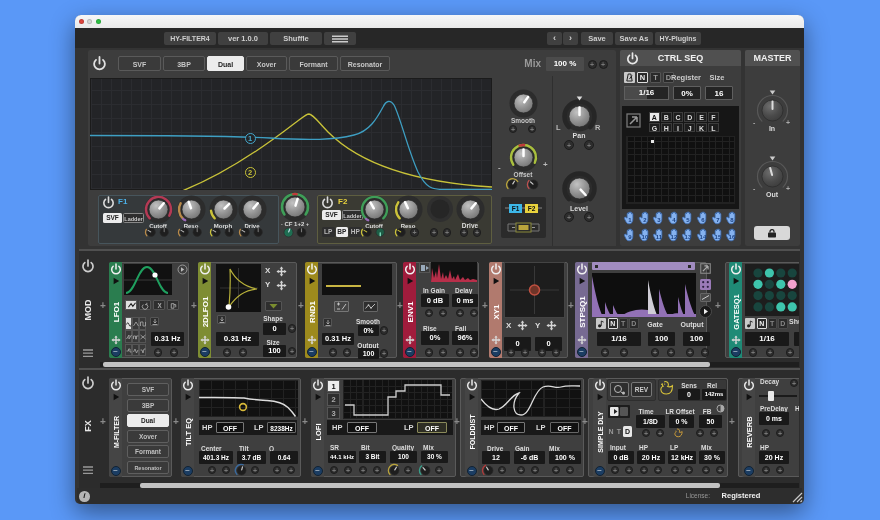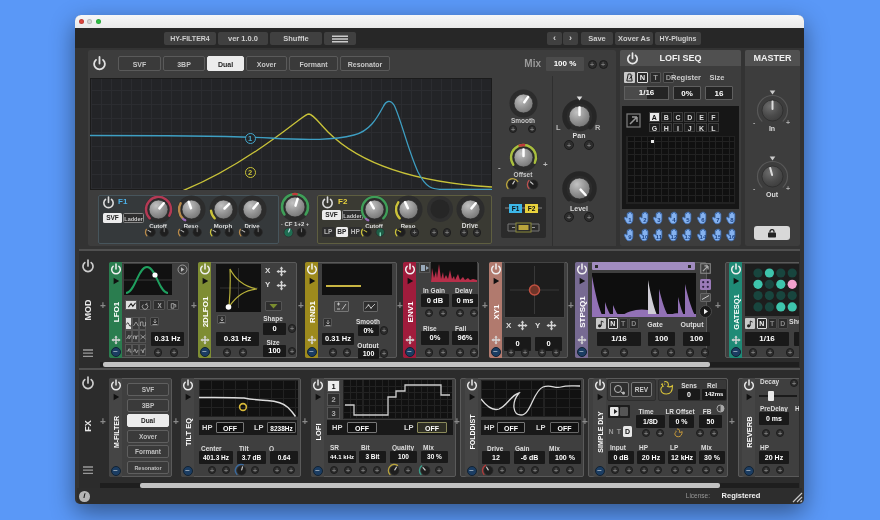--- a/index.html
+++ b/index.html
@@ -29,21 +29,21 @@
 <div style="position:absolute;left:164px;top:31.5px;width:52px;height:13px;background:#404040;border-radius:2px;color:#cfcfcf;font-size:7px;font-weight:700;text-align:center;line-height:13px;">HY-FILTER4</div>
 <div style="position:absolute;left:218px;top:31.5px;width:50px;height:13px;background:#404040;border-radius:2px;color:#cfcfcf;font-size:7.5px;font-weight:700;text-align:center;line-height:13px;">ver 1.0.0</div>
 <div style="position:absolute;left:270px;top:31.5px;width:52px;height:13px;background:#404040;border-radius:2px;color:#cfcfcf;font-size:7.5px;font-weight:700;text-align:center;line-height:13px;">Shuffle</div>
 <div style="position:absolute;left:324px;top:31.5px;width:32px;height:13px;background:#404040;border-radius:2px;color:#cfcfcf;font-size:7.5px;font-weight:700;text-align:center;line-height:13px;"></div>
 <svg style="position:absolute;left:331px;top:34.5px" width="18" height="8">
       <path d="M1 1.2h16M1 4h16M1 6.8h16" stroke="#ccc" stroke-width="1.5"></path>
     </svg>
 <div style="position:absolute;left:547px;top:31.5px;width:15px;height:13px;background:#404040;border-radius:2px;color:#cfcfcf;font-size:9px;font-weight:700;text-align:center;line-height:13px;">‹</div>
 <div style="position:absolute;left:563px;top:31.5px;width:15px;height:13px;background:#404040;border-radius:2px;color:#cfcfcf;font-size:9px;font-weight:700;text-align:center;line-height:13px;">›</div>
 <div style="position:absolute;left:581px;top:31.5px;width:32px;height:13px;background:#404040;border-radius:2px;color:#cfcfcf;font-size:7.5px;font-weight:700;text-align:center;line-height:13px;">Save</div>
-<div style="position:absolute;left:615px;top:31.5px;width:38px;height:13px;background:#404040;border-radius:2px;color:#cfcfcf;font-size:7.5px;font-weight:700;text-align:center;line-height:13px;">Xover As</div>
+<div style="position:absolute;left:615px;top:31.5px;width:38px;height:13px;background:#404040;border-radius:2px;color:#cfcfcf;font-size:7.5px;font-weight:700;text-align:center;line-height:13px;">Save As</div>
 <div style="position:absolute;left:655px;top:31.5px;width:46px;height:13px;background:#404040;border-radius:2px;color:#cfcfcf;font-size:7px;font-weight:700;text-align:center;line-height:13px;">HY-Plugins</div>
 <div style="position:absolute;left:79px;top:48px;width:721px;height:199px;background:#333;"></div>
 <div style="position:absolute;left:88px;top:50px;width:528px;height:196px;background:#3d3d3d;border-radius:2px;"></div>
 <svg style="position:absolute;left:91.5px;top:55.5px" width="15" height="15" viewBox="-7.5 -7.5 15 15">
       <path d="M3.5 -3.6A5.3999999999999995 5.3999999999999995 0 1 1 -3.5 -3.6" stroke="#e0e0e0" stroke-width="1.8" fill="none" stroke-linecap="round"></path>
       <line x1="0" y1="-6.5" x2="0" y2="0" stroke="#e0e0e0" stroke-width="1.8" stroke-linecap="round"></line>
     </svg>
 <div style="position:absolute;left:118px;top:56px;width:43px;height:15px;background:#3a3a3a;border:1px solid #5a5a5a;border-radius:2px;color:#c8c8c8;font-size:7px;font-weight:700;text-align:center;line-height:15px;">SVF</div>
 <div style="position:absolute;left:163px;top:56px;width:42px;height:15px;background:#3a3a3a;border:1px solid #5a5a5a;border-radius:2px;color:#c8c8c8;font-size:7px;font-weight:700;text-align:center;line-height:15px;">3BP</div>
 <div style="position:absolute;left:207px;top:56px;width:37px;height:15px;background:#ececec;border:1px solid #ececec;border-radius:2px;color:#222;font-size:7px;font-weight:700;text-align:center;line-height:15px;">Dual</div>
@@ -291,21 +291,21 @@
     </div>
 <div style="position:absolute;left:584px;top:212px;width:10px;height:10px;background:#2d2d2d;border-radius:50%;border:1px solid #1d1d1d;">
       <div style="position:absolute;left:50%;top:50%;transform:translate(-50%,-50%);color:#777;font-size:7px;font-weight:700;">+</div>
     </div>
 <div style="position:absolute;left:620px;top:50px;width:121px;height:196px;background:#3d3d3d;border-radius:2px;"></div>
 <div style="position:absolute;left:620px;top:50px;width:121px;height:16px;background:#505050;border-radius:2px 2px 0 0;"></div>
 <svg style="position:absolute;left:625.5px;top:51.5px" width="13" height="13" viewBox="-6.5 -6.5 13 13">
       <path d="M3.0 -3.1A4.68 4.68 0 1 1 -3.0 -3.1" stroke="#e8e8e8" stroke-width="1.7" fill="none" stroke-linecap="round"></path>
       <line x1="0" y1="-5.5" x2="0" y2="0" stroke="#e8e8e8" stroke-width="1.7" stroke-linecap="round"></line>
     </svg>
-<div style="position:absolute;left:620px;top:53px;width:121px;height:11px;color:#f0f0f0;font-size:9px;font-weight:700;text-align:center;">LOFI SEQ</div>
+<div style="position:absolute;left:620px;top:53px;width:121px;height:11px;color:#f0f0f0;font-size:9px;font-weight:700;text-align:center;">CTRL SEQ</div>
 <div style="position:absolute;left:624px;top:72px;width:11px;height:11px;background:#c9c9c9;border-radius:1px;">
       <svg width="11" height="11" viewBox="0 0 11 11">
         <path d="M4.2 2h2.6l1.4 7H2.8z" fill="none" stroke="#222" stroke-width="1"></path>
         <path d="M5.5 7L8 3.5" stroke="#222" stroke-width="1"></path>
       </svg>
     </div>
 <div style="position:absolute;left:637px;top:72px;width:11px;height:11px;background:#2a2a2a;border:1px solid #ddd;border-radius:1px;color:#eee;font-size:7.5px;font-weight:700;text-align:center;line-height:10px;">N</div>
 <div style="position:absolute;left:650px;top:72px;width:11px;height:11px;background:#2a2a2a;border:1px solid #555;border-radius:1px;color:#999;font-size:7.5px;font-weight:700;text-align:center;line-height:10px;">T</div>
 <div style="position:absolute;left:663px;top:72px;width:11px;height:11px;background:#2a2a2a;border:1px solid #555;border-radius:1px;color:#999;font-size:7.5px;font-weight:700;text-align:center;line-height:10px;">D</div>
 <div style="position:absolute;left:646px;top:73px;width:80px;height:10.5px;color:#ccc;font-size:7.5px;font-weight:700;text-align:center;line-height:10.5px;">Register</div>

